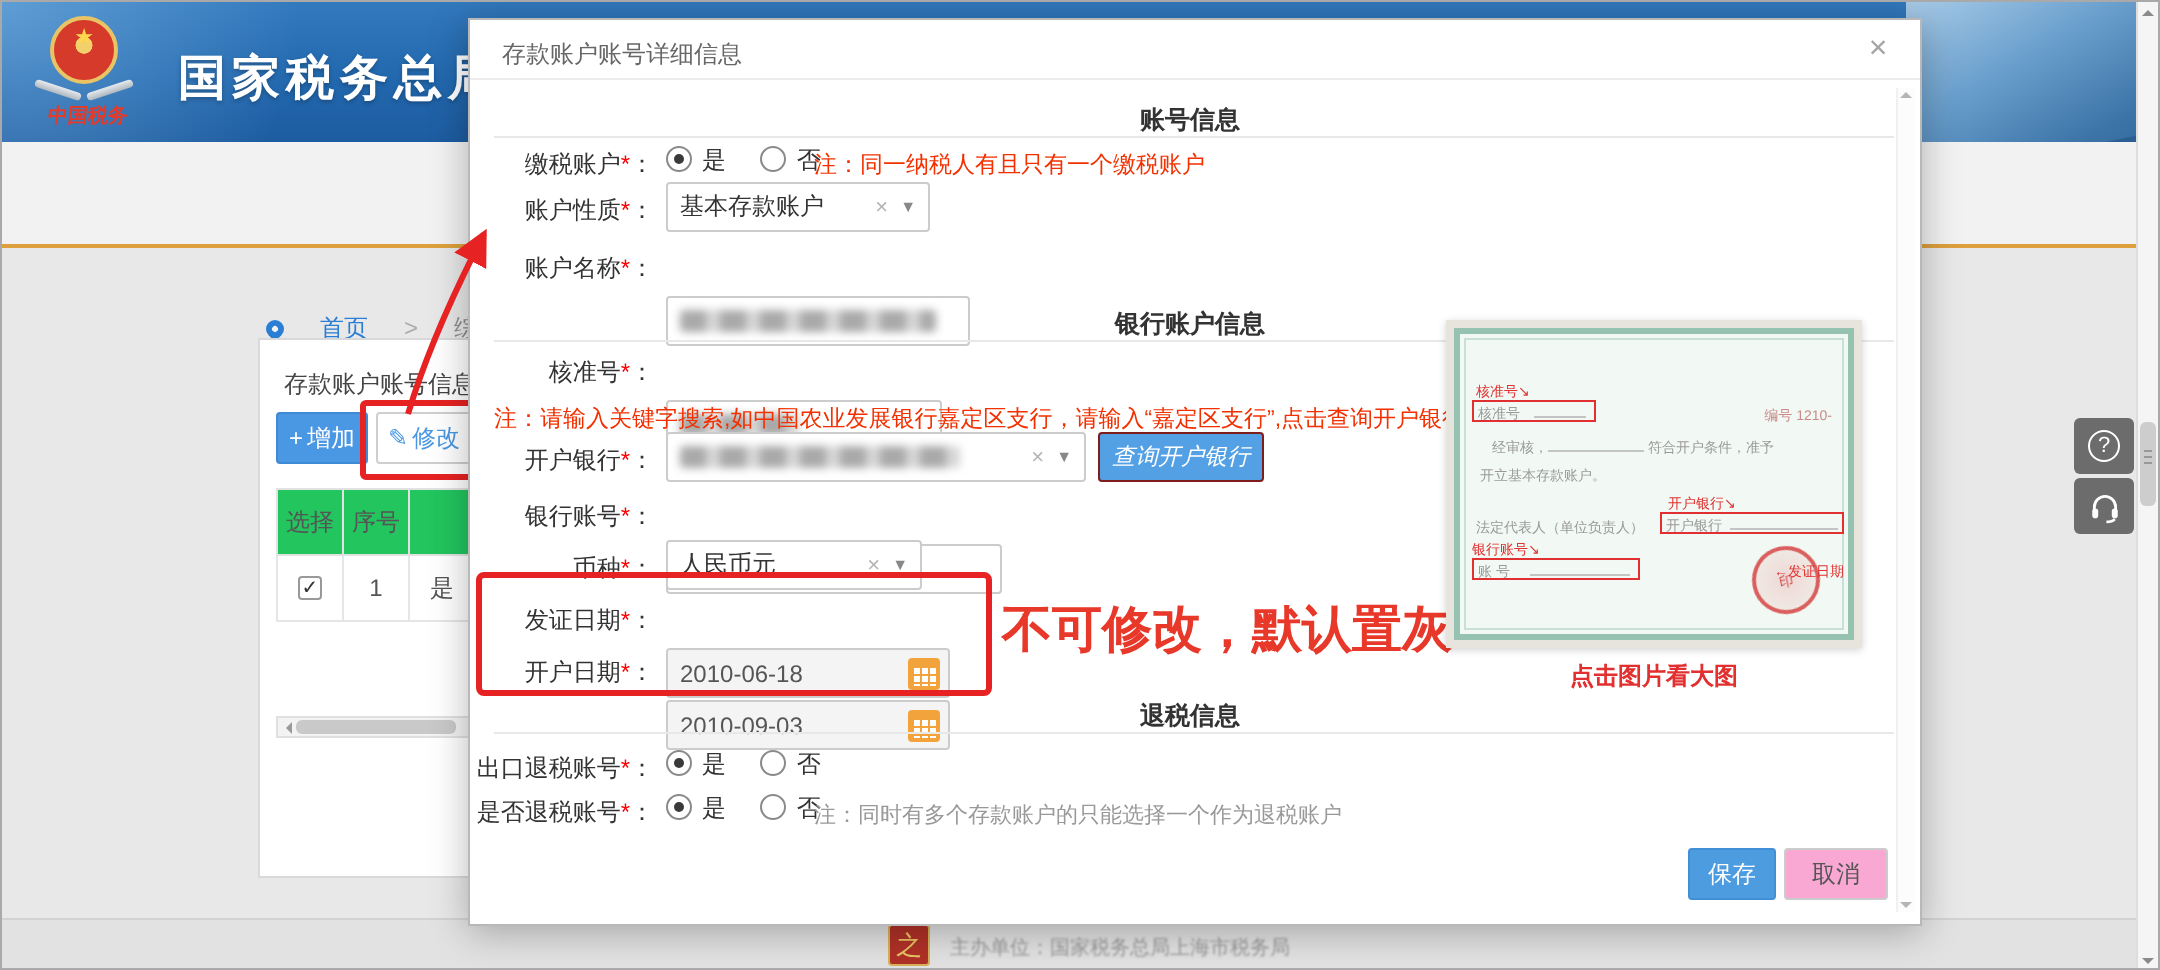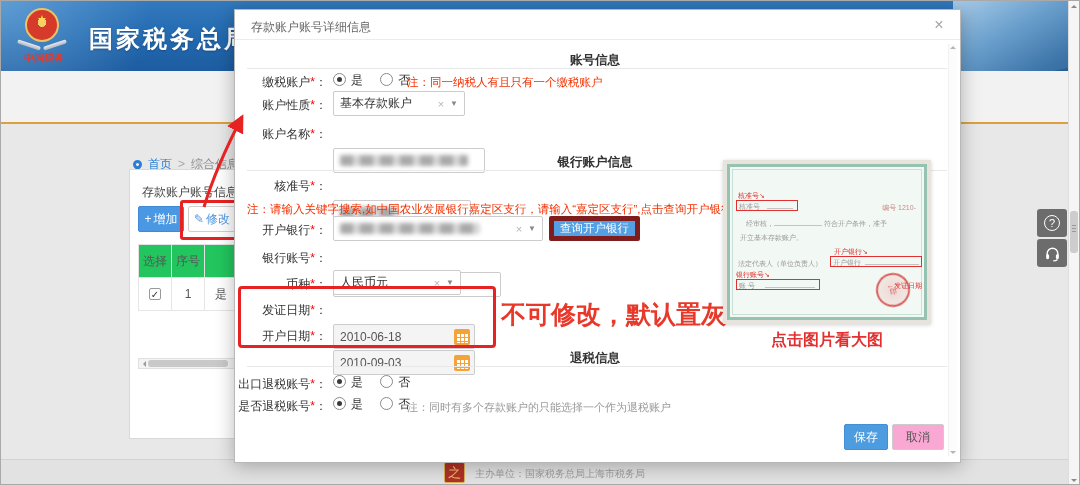--- a/index.html
+++ b/index.html
@@ -26,21 +26,21 @@
   
   .banner { position:absolute; left:952px; top:0; width:117px; height:105px;
          background:linear-gradient(150deg,#a8cbe8 0%,#6ba0cd 35%,#3c74a8 70%,#2a5f94 100%); }
   .banner .m1 { position:absolute; left:0; bottom:0; width:100%; height:46px;
          background:linear-gradient(168deg,transparent 45%,#2b5f92 46%); }
   .banner .m2 { position:absolute; left:0; bottom:0; width:100%; height:22px;
          background:linear-gradient(172deg,transparent 55%,#1d4a77 56%); }
 
   
   .crumbbar { position:absolute; left:0; top:70px; width:1080px; height:52px; background:#f2f2f2; }
-  .crumb { position:absolute; left:132px; top:86px; height:14px; display:flex; align-items:center; gap:6px; font-size:12px; }
+  .crumb { position:absolute; left:132px; top:86px; height:14px; display:flex; align-items:center; gap:18px; font-size:12px; }
   .pin { width:9px; height:9px; background:#2a7fd4; border-radius:50% 50% 50% 0; transform:rotate(-45deg); position:relative; }
   .pin::after { content:""; position:absolute; left:3px; top:3px; width:3px; height:3px; border-radius:50%; background:#f2f2f2; }
   .crumb .home { color:#2a7fd4; }
   .crumb .sep  { color:#aaa; }
   .crumb .sect { color:#8a8a8a; }
   .goldline { position:absolute; left:0; top:121px; width:1080px; height:2px; background:#dda03d; }
 
   
   .card { position:absolute; left:128px; top:168px; width:292px; height:270px; background:#fff; border:1px solid #d9d9d9; }
   .card-title { position:absolute; left:12px; top:14px; font-size:12px; color:#444; }
@@ -110,22 +110,22 @@
 
   .radio { position:relative; display:inline-block; width:13px; height:13px; border:1px solid #8a8a8a; border-radius:50%; background:#fff; vertical-align:-2px; }
   .radio.on::after { content:""; position:absolute; left:3px; top:3px; width:5px; height:5px; border-radius:50%; background:#3a3a3a; }
   .rlbl { font-size:12px; color:#333; margin:0 14px 0 5px; }
 
   .cal { position:absolute; right:4px; top:4px; width:16px; height:16px; background:#f2a33c; border-radius:2px; }
   .cal::after { content:""; position:absolute; left:2px; right:2px; top:4px; bottom:2px; background:#fff;
          background-image:linear-gradient(90deg,#f2a33c 1px,transparent 1px),linear-gradient(#f2a33c 1px,transparent 1px);
          background-size:4px 4px; }
 
-  .btn-query { position:absolute; height:25px; background:#54a0e4; border:5px solid #7f1d1d; color:#fff; font-size:11.5px;
-         border-radius:2px; display:flex; align-items:center; justify-content:center; padding:0 6px; }
+  .btn-query { position:absolute; height:25px; background:#54a0e4; border:1px solid #7f1d1d; color:#fff; font-size:11.5px;
+         border-radius:2px; display:flex; align-items:center; justify-content:center; padding:0 6px;font-style:italic; }
   .redbox-dates { position:absolute; left:3px; top:276px; width:258px; height:62px; border:3px solid #e62222; border-radius:4px; z-index:3; pointer-events:none; }
   .anno { position:absolute; left:266px; top:288px; font-size:25px; font-weight:bold; color:#e8382a;
          font-family:"Liberation Serif","DejaVu Serif",serif;
          text-shadow:0 0 2px #fff,0 0 4px #fff,1px 1px 0 #fff,-1px -1px 0 #fff; white-space:nowrap; }
 
   .btn-save { position:absolute; left:609px; top:414px; width:44px; height:26px; background:#4e9ce0; border:1px solid #418fd6;
          color:#fff; font-size:12px; border-radius:2px; display:flex; align-items:center; justify-content:center; }
   .btn-cancel { position:absolute; left:657px; top:414px; width:52px; height:26px; background:#f9a8d4; border:1px solid #ccc;
          color:#555; font-size:12px; border-radius:2px; display:flex; align-items:center; justify-content:center; }
 
@@ -135,21 +135,21 @@
   .cert { position:relative; width:100%; height:100%; background:#f2f8f3; border:3px solid #95c2b1; outline:1px solid #c9e0d6; outline-offset:-6px; }
   .cert-title { position:absolute; left:0; top:14px; width:100%; text-align:center; font-size:13px; letter-spacing:5px; color:#33524a;
          font-family:"Liberation Serif","DejaVu Serif",serif; font-weight:bold; }
   .c-red { position:absolute; font-size:7px; color:#e03030; white-space:nowrap; }
   .c-gray { position:absolute; font-size:7px; color:#9a9a9a; white-space:nowrap; }
   .c-rbox { position:absolute; border:1px solid #e03030; }
   .c-line { border-bottom:1px solid #c4c4c4; display:inline-block; }
   .stamp { position:absolute; right:14px; bottom:10px; width:34px; height:34px; border:2px solid rgba(210,50,50,.75); border-radius:50%;
          background:radial-gradient(circle,rgba(220,70,70,.18),rgba(220,70,70,.05)); color:rgba(200,40,40,.8);
          font-size:7px; text-align:center; line-height:34px; transform:rotate(-12deg); filter:blur(.3px); }
-  .cert-cap { position:absolute; left:488px; top:320px; width:208px; text-align:center; color:#e23030; font-size:16px; font-weight:bold; }
+  .cert-cap { position:absolute; left:488px; top:320px; width:208px; text-align:center; color:#e23030; font-size:12px; font-weight:bold; }
 
   
   .arrow-svg { position:absolute; left:0; top:0; width:1080px; height:485px; z-index:30; pointer-events:none; }
 </style>
 </head>
 <body>
 
 <div id="screen">
 
   <div class="hdr">

